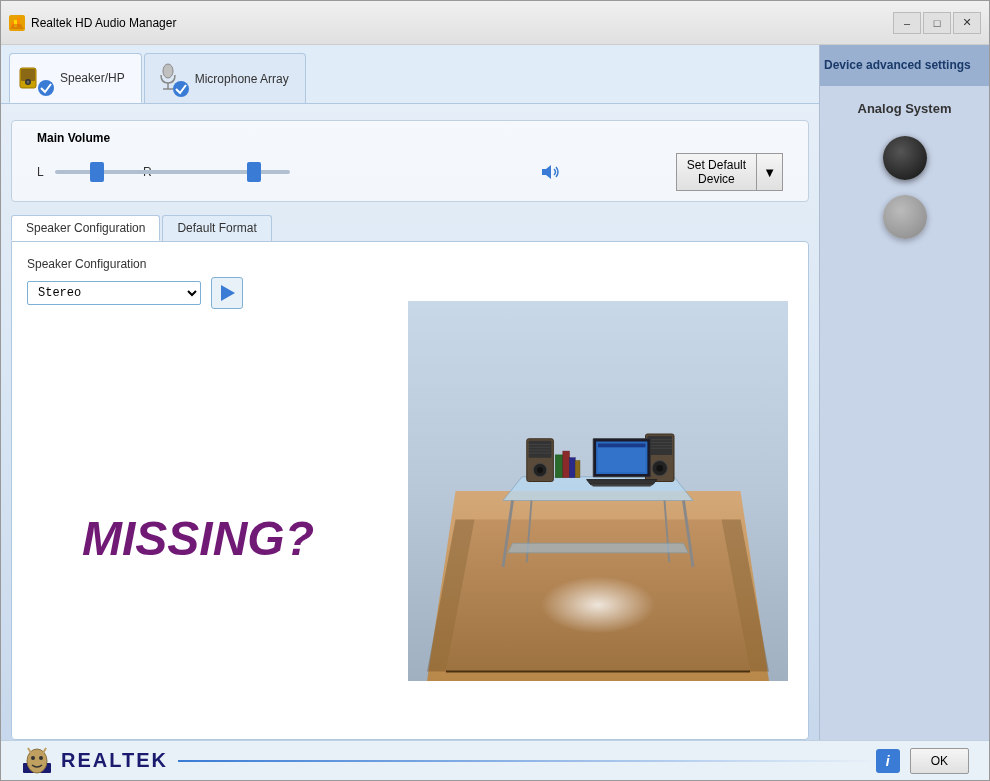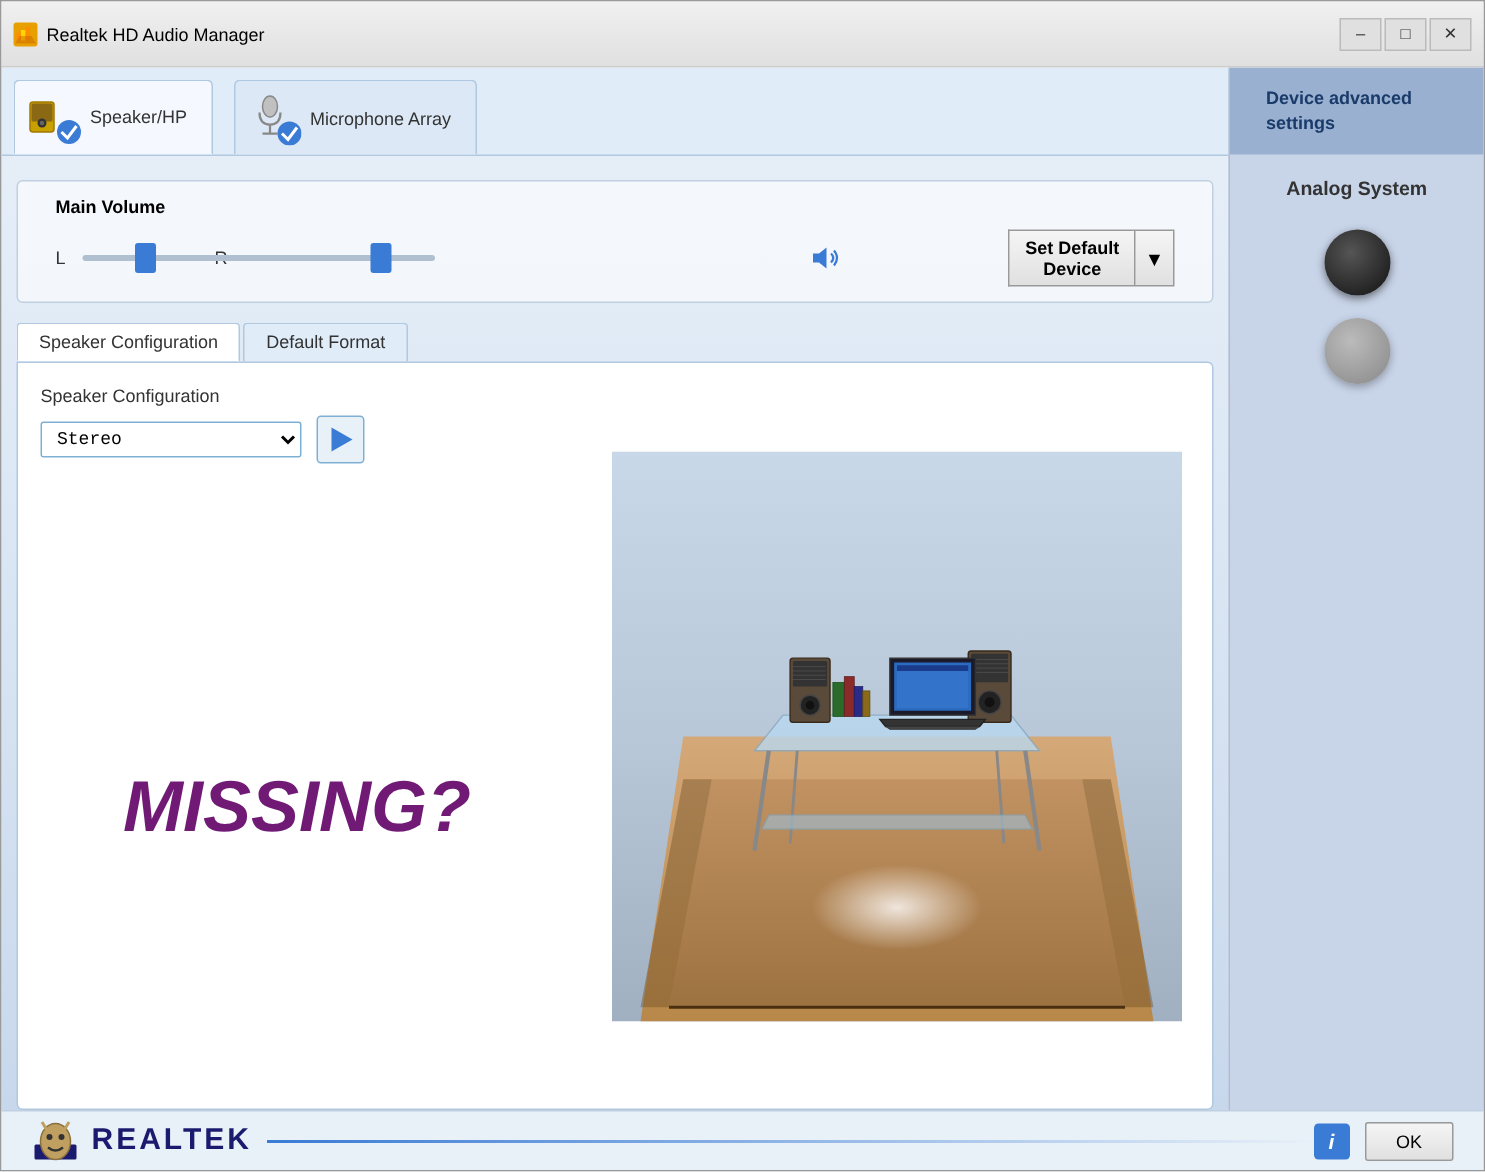--- a/index.html
+++ b/index.html
@@ -90,21 +90,21 @@
       flex-shrink: 0;
     }
     .tab {
       display: flex;
       align-items: center;
       padding: 6px 16px 6px 8px;
       background: #dce8f5;
       border: 1px solid #b0c8e0;
       border-bottom: none;
       cursor: pointer;
-      margin-right: 14px;
+      margin-right: 2px;
       border-radius: 4px 4px 0 0;
       min-width: 120px;
     }
     .tab.active {
       background: #f5f8ff;
       border-bottom: 1px solid #f5f8ff;
       z-index: 1;
     }
     .tab-icon {
       width: 36px;
@@ -176,21 +176,20 @@
       align-items: center;
       justify-content: center;
       font-size: 18px;
       color: #3a7bd5;
       margin-left: 8px;
     }
     .set-default-btn {
       margin-left: auto;
       display: flex;
       align-items: stretch;
-      font-weight: bold;
     }
     .set-default-main {
       background: linear-gradient(to bottom, #f5f5f5, #e0e0e0);
       border: 1px solid #999;
       border-right: none;
       padding: 4px 10px;
       font-size: 12px;
       cursor: pointer;
       text-align: center;
     }
@@ -312,21 +311,21 @@
       background: #c8d4e8;
       border-left: 1px solid #b0bcd0;
       display: flex;
       flex-direction: column;
       padding: 0;
       flex-shrink: 0;
     }
 
     .device-advanced-btn {
       background: #9ab0d0;
-      padding: 12px 24px;
+      padding: 12px 4px;
       font-size: 12px;
       font-weight: bold;
       color: #1a3a6a;
       cursor: pointer;
       text-align: left;
       line-height: 1.4;
     }
 
     .analog-system-label {
       font-size: 13px;

